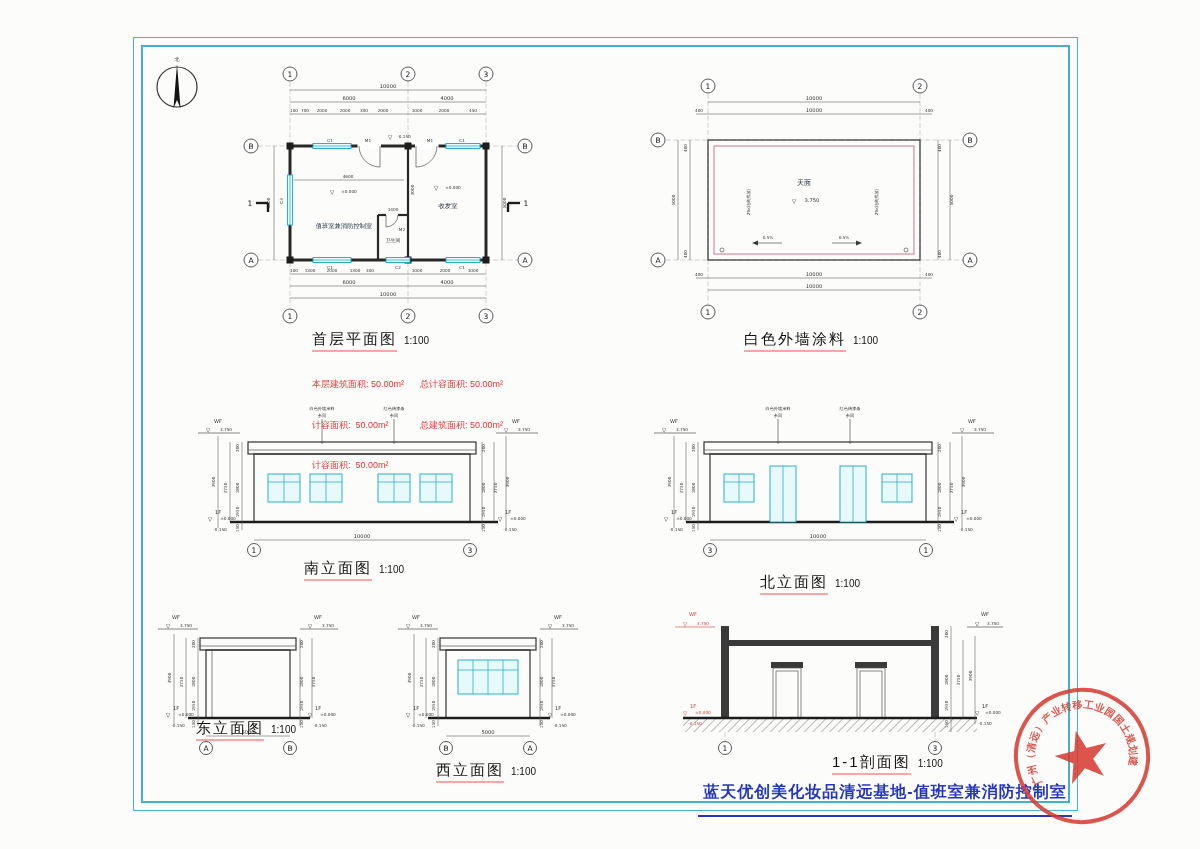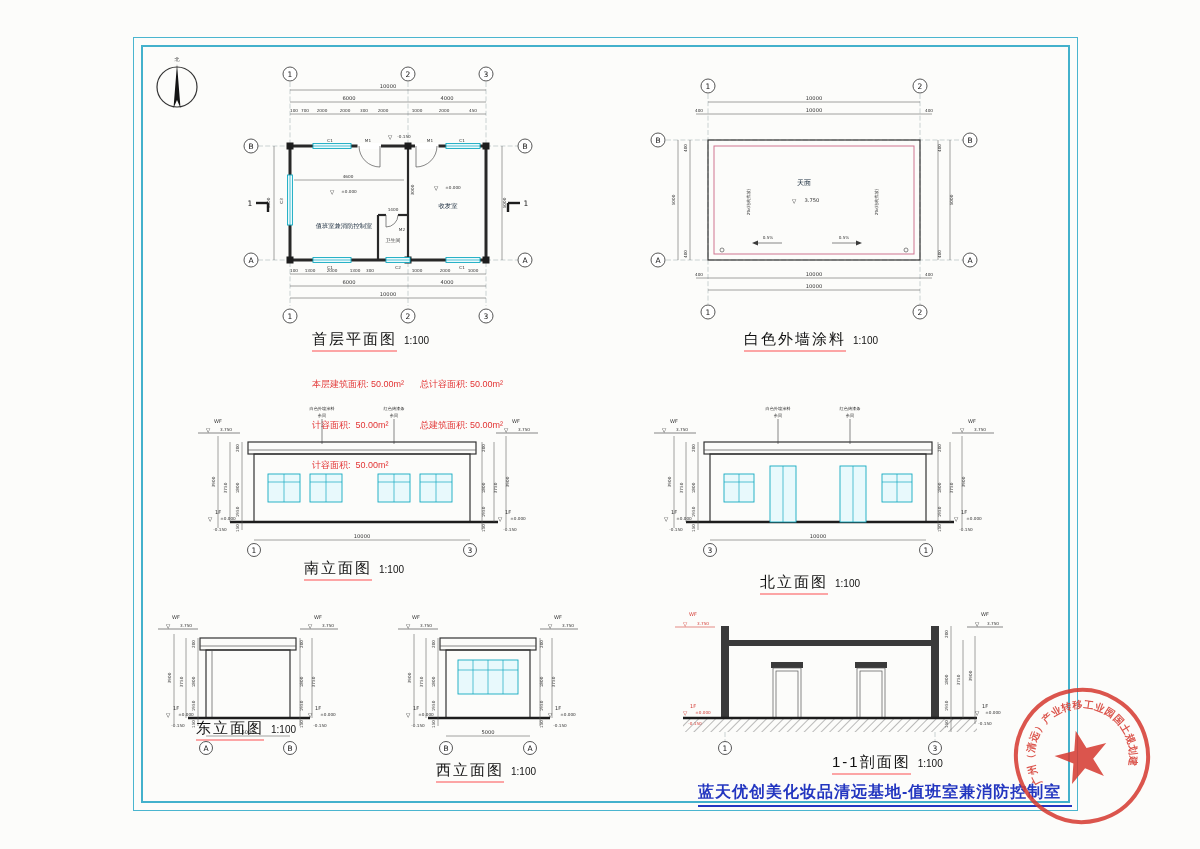--- a/index.html
+++ b/index.html
@@ -31,22 +31,22 @@
   .col{fill:#1d1d1d;stroke:none}
   .pink{stroke:#cf7490;stroke-width:1;fill:none}
   .white{fill:#fff;stroke:none}
   .redt{fill:#d43c35}
   .redl{stroke:#d43c35;stroke-width:.6;fill:none}
   .title{position:absolute;display:flex;align-items:baseline;gap:7px;color:#111;white-space:nowrap}
   .title .cn{font-size:15px;font-weight:normal;letter-spacing:2px;border-bottom:2px solid #fca5a5;padding-bottom:1px}
   .title .sc{font-size:10px}
   .areas{position:absolute;left:312px;top:351px;display:flex;gap:16px;color:#e23434;
          font-size:9px;line-height:1.5;font-weight:normal;white-space:pre}
-  .caption{position:absolute;left:698px;top:782px;width:374px;font-size:16px;
-           font-weight:bold;color:#2336c0;border-bottom:2px solid #2336c0;padding-bottom:2px;letter-spacing:1px;white-space:nowrap}
+  .caption{position:absolute;left:698px;top:782px;width:374px;text-align:center;font-size:16px;
+           font-weight:bold;color:#2336c0;border-bottom:2px solid #2336c0;padding-bottom:12px;letter-spacing:1px;white-space:nowrap}
   .stamp{left:1002px;top:676px;transform:rotate(-14deg);opacity:.85}
   .stampline{stroke:#d6392f;stroke-width:4;fill:none}
   .stampfill{fill:#d6392f}
   .stamptext{font-size:10px;fill:#d6392f;font-weight:bold;letter-spacing:.5px}
 </style>
 </head>
 <body>
 
 <div class="frame-outer"></div>
 <div class="frame-inner"></div>

